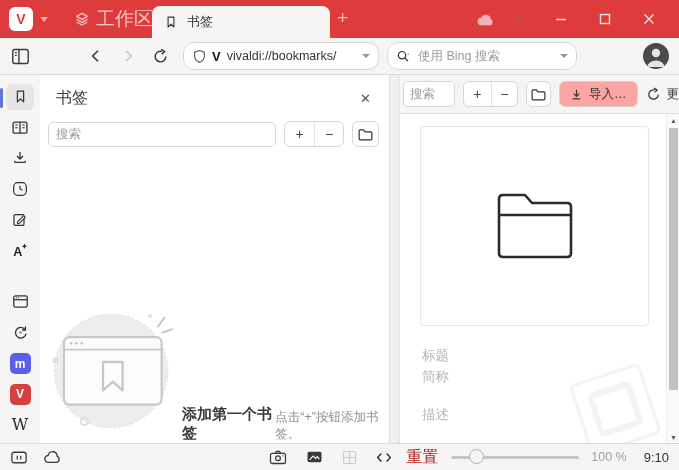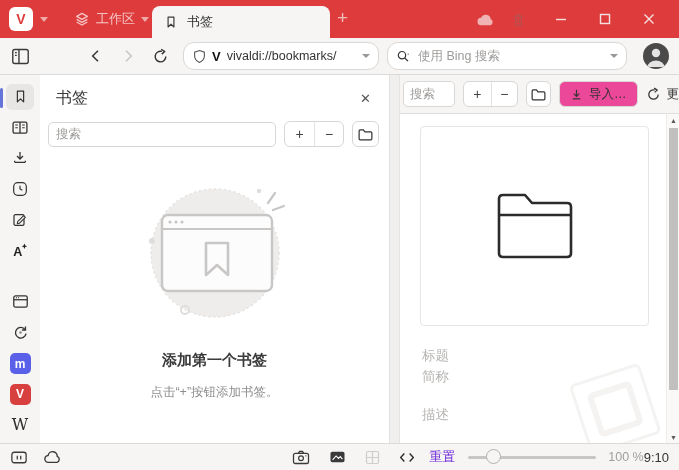--- a/index.html
+++ b/index.html
@@ -4,33 +4,33 @@
 <style>
   * { margin:0; padding:0; box-sizing:border-box; }
   html,body { width:679px; height:470px; overflow:hidden; }
   body { font-family:"Liberation Sans", sans-serif; background:#f6f5f4; position:relative; }
   .window { width:679px; height:470px; display:flex; flex-direction:column; }
 
   
   .titlebar { height:38px; background:#de3c3c; position:relative; flex:none; display:flex; align-items:center; }
   .logo-btn { width:24px; height:24px; margin:0 3px 0 9px; background:#fff; border-radius:6px; display:flex; align-items:center; justify-content:center; font-weight:bold; font-size:14px; color:#de3c3c; cursor:default; }
   .caret-pink { width:0; height:0; border-left:4px solid transparent; border-right:4px solid transparent; border-top:5px solid #f0a9a9; margin:0 4px; }
-  .workspace-btn { display:flex; align-items:center; gap:6px; color:#f6c3c3; font-size:13px; margin-left:22px; }
+  .workspace-btn { display:flex; align-items:center; gap:6px; color:#f6c3c3; font-size:19px; margin-left:22px; }
   .tab { position:absolute; left:152px; top:6px; width:178px; height:32px; background:#f6f5f4; border-radius:8px 8px 0 0; display:flex; align-items:center; gap:9px; padding:0 12px; font-size:13px; color:#333; }
   .newtab-btn { position:absolute; left:337px; top:8px; color:#f3bcbc; font-size:19px; line-height:20px; }
   .tb-right { position:absolute; right:8px; top:0; height:38px; display:flex; align-items:center; }
   .tb-right > * { margin-left:0; }
   .win-btn { width:44px; height:38px; display:flex; align-items:center; justify-content:center; }
 
   
   .addressbar { height:37px; background:#f6f5f4; border-bottom:1px solid #dcdad8; flex:none; position:relative; display:flex; align-items:center; }
   .ab-icon { position:absolute; top:0; height:36px; display:flex; align-items:center; justify-content:center; width:28px; }
   .url-field { position:absolute; left:183px; top:4px; width:196px; height:28px; background:#fff; border:1px solid #dad8d6; border-radius:11px; display:flex; align-items:center; gap:6px; padding:0 8px 0 9px; }
   .url-text { font-size:12.5px; color:#333; flex:1; white-space:nowrap; overflow:hidden; }
-  .search-field { position:absolute; left:387px; top:4px; width:240px; height:28px; background:#fff; border:1px solid #dad8d6; border-radius:11px; display:flex; align-items:center; gap:6px; padding:0 8px; }
+  .search-field { position:absolute; left:387px; top:4px; width:190px; height:28px; background:#fff; border:1px solid #dad8d6; border-radius:11px; display:flex; align-items:center; gap:6px; padding:0 8px; }
   .search-field input { border:none; outline:none; flex:1; font-size:12.5px; color:#333; background:transparent; font-family:"Liberation Sans",sans-serif; min-width:0; }
   .search-field input::placeholder, .panel-search input::placeholder, .m-search input::placeholder { color:#9d9b99; opacity:1; }
   .caret-gray { width:0; height:0; border-left:4px solid transparent; border-right:4px solid transparent; border-top:4px solid #9a9896; }
   .avatar { position:absolute; right:10px; top:5px; width:26px; height:26px; border-radius:50%; background:#4a4a4a; overflow:hidden; display:flex; align-items:flex-end; justify-content:center; }
 
   
   .main { flex:1; display:flex; min-height:0; }
   .rail { width:40px; flex:none; background:#f6f5f4; display:flex; flex-direction:column; align-items:center; padding-top:9px; position:relative; }
   .rail-item { width:28px; height:28px; border-radius:6px; display:flex; align-items:center; justify-content:center; margin-bottom:5px; position:relative; }
   .rail-item.active { background:#e8e6e4; }
@@ -44,51 +44,51 @@
   .panel-title { font-size:16px; color:#3a3a3a; }
   .panel-close { font-size:13px; color:#555; padding:2px 4px; }
   .panel-controls { display:flex; align-items:center; padding:4px 10px 4px 8px; gap:8px; }
   .panel-search { flex:1; height:25px; border:1px solid #d9d7d5; border-radius:5px; background:#fff; display:flex; align-items:center; padding:0 7px; }
   .panel-search input { border:none; outline:none; width:100%; font-size:12.5px; background:transparent; font-family:"Liberation Sans",sans-serif; }
   .btn-group { display:flex; height:26px; border:1px solid #d9d7d5; border-radius:6px; background:#fff; overflow:hidden; }
   .btn-group .bg-btn { width:29px; display:flex; align-items:center; justify-content:center; font-size:14px; color:#444; }
   .btn-group .bg-btn + .bg-btn { border-left:1px solid #e4e2e0; }
   .sq-btn { width:27px; height:26px; border:1px solid #d9d7d5; border-radius:6px; background:#fff; display:flex; align-items:center; justify-content:center; }
 
-  .empty-state { flex:1; display:flex; flex-direction:column; align-items:center; padding-top:28px; }
+  .empty-state { flex:1; display:flex; align-items:flex-end; padding-top:28px; }
   .empty-heading { font-size:15px; font-weight:bold; color:#3a3a3a; margin-top:26px; }
   .empty-hint { font-size:12.5px; color:#8f8d8b; margin-top:14px; }
 
   .gutter { width:10px; flex:none; background:#f1efee; border-right:1px solid #e5e3e1; }
 
   .manager { flex:1; min-width:0; background:#f6f5f4; display:flex; flex-direction:column; }
   .m-toolbar { height:38px; flex:none; display:flex; align-items:center; gap:8px; padding-left:3px; overflow:hidden; white-space:nowrap; }
   .m-search { width:52px; height:26px; flex:none; border:1px solid #d9d7d5; border-radius:5px; background:#fff; display:flex; align-items:center; padding:0 6px; overflow:hidden; }
   .m-search input { border:none; outline:none; width:100%; font-size:12.5px; background:transparent; font-family:"Liberation Sans",sans-serif; }
-  .import-btn { height:26px; flex:none; border:1px solid #d9d7d5; border-radius:6px; background:#ec4899; display:flex; align-items:center; gap:6px; padding:0 10px; font-size:12.5px; color:#333; }
+  .import-btn { height:26px; flex:none; border:1px solid #d9d7d5; border-radius:6px; background:#fca5a5; display:flex; align-items:center; gap:6px; padding:0 10px; font-size:12.5px; color:#333; }
   .update-btn { display:flex; align-items:center; gap:6px; font-size:12.5px; color:#333; flex:none; }
   .m-content { flex:1; background:#fff; border-top:1px solid #e0dedc; position:relative; overflow:hidden; }
   .detail-card { position:absolute; left:20px; top:12px; right:30px; height:200px; background:#fff; border:1px solid #e8e6e4; border-radius:4px; display:flex; align-items:center; justify-content:center; }
   .m-label { position:absolute; left:22px; font-size:13.5px; color:#b6b4b2; }
   .m-scrollbar { position:absolute; right:0; top:0; bottom:0; width:13px; background:#faf9f8; border-left:1px solid #ededeb; }
   .sb-arrow { position:absolute; left:0; width:13px; height:12px; display:flex; align-items:center; justify-content:center; font-size:7px; color:#5d5b59; }
   .sb-thumb { position:absolute; left:2px; top:14px; width:9px; height:262px; background:#c2c0be; }
   .watermark { position:absolute; right:14px; bottom:-14px; width:92px; height:92px; opacity:0.45; transform:rotate(-18deg); pointer-events:none; }
   .watermark .wb { position:absolute; border:3px solid #e7e5e2; border-radius:6px; }
 
   
   .statusbar { height:27px; flex:none; background:#f6f5f4; border-top:1px solid #dcdad8; display:flex; align-items:center; padding:0 10px; }
   .sb-left { display:flex; align-items:center; gap:15px; }
   .sb-spacer { flex:1; }
   .sb-icons { display:flex; align-items:center; gap:19px; margin-right:14px; }
-  .reset-label { font-size:13px; color:#6d28d9; margin-right:13px; }
+  .reset-label { font-size:16px; color:#b91c1c; margin-right:13px; }
   .zoom-slider { width:128px; height:16px; position:relative; margin-right:12px; }
   .zs-track { position:absolute; left:0; right:0; top:7px; height:3px; background:#c8c6c4; border-radius:2px; }
   .zs-handle { position:absolute; left:18px; top:0; width:15px; height:15px; border-radius:50%; background:#f6f5f4; border:1.5px solid #b3b1af; }
-  .zoom-value { font-size:12.5px; color:#a19f9d; }
+  .zoom-value { font-size:12.5px; color:#a19f9d; margin-right:17px; }
   .clock { font-size:13px; color:#333; }
 
   svg { display:block; }
 </style>
 </head>
 <body>
 
 <div class="window">
 
   <div class="titlebar">

